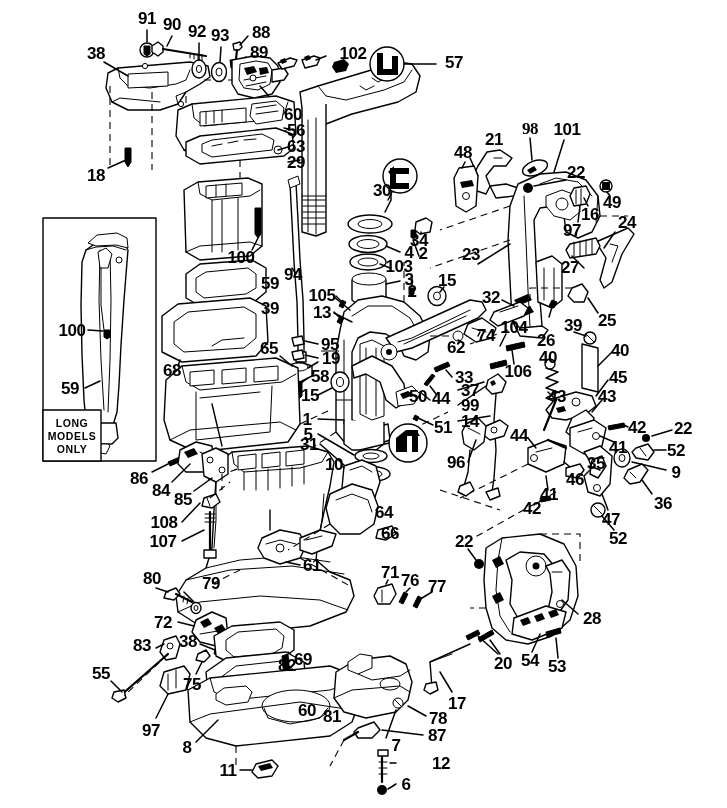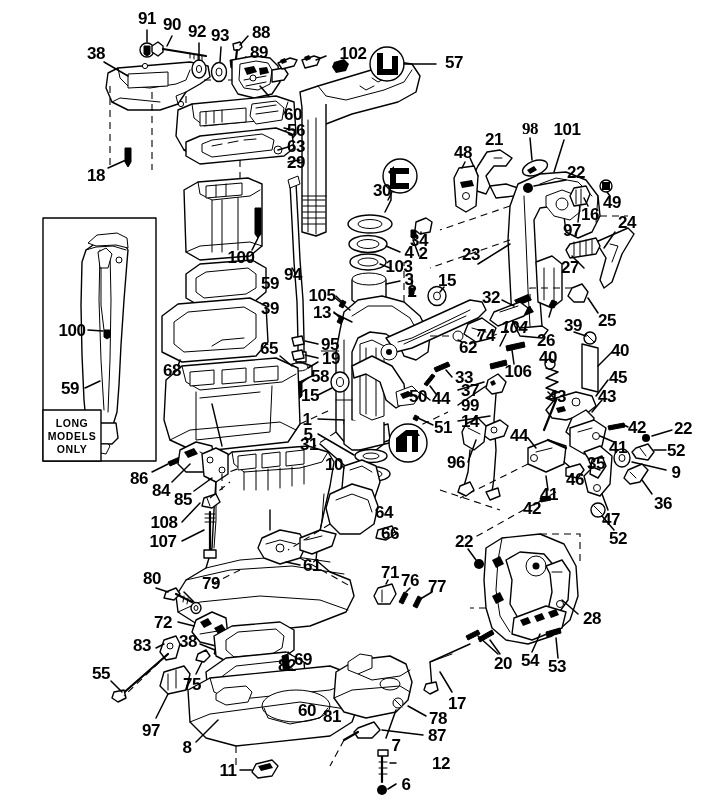--- a/index.html
+++ b/index.html
@@ -760,29 +760,29 @@
       <div class="callout" style="left: 382px; top: 190px;">30</div>
       <div class="callout" style="left: 419px; top: 240px;">34</div>
       <div class="callout" style="left: 471px; top: 254px;">23</div>
       <div class="callout" style="left: 409px; top: 252px;">4</div>
       <div class="callout" style="left: 399px; top: 266px;">103</div>
       <div class="callout" style="left: 409px; top: 279px;">3</div>
       <div class="callout" style="left: 423px; top: 253px;">2</div>
       <div class="callout" style="left: 412px; top: 291px;">2</div>
       <div class="callout" style="left: 447px; top: 280px;">15</div>
       <div class="callout" style="left: 491px; top: 297px;">32</div>
-      <div class="callout" style="left: 514px; top: 327px; font-style: italic;">104</div>
+      <div class="callout" style="left: 514px; top: 327px;">104</div>
       <div class="callout" style="left: 546px; top: 340px; text-align: center;">26</div>
       <div class="callout" style="left: 573px; top: 325px;">39</div>
       <div class="callout" style="left: 607px; top: 320px;">25</div>
       <div class="callout" style="left: 548px; top: 357px;">40</div>
       <div class="callout" style="left: 620px; top: 350px;">40</div>
       <div class="callout" style="left: 618px; top: 377px;">45</div>
       <div class="callout" style="left: 486px; top: 335px;">74</div>
-      <div class="callout" style="left: 468px; top: 347px;">62</div>
+      <div class="callout" style="left: 456px; top: 347px;">62</div>
       <div class="callout" style="left: 518px; top: 371px;">106</div>
       <div class="callout" style="left: 557px; top: 396px;">43</div>
       <div class="callout" style="left: 607px; top: 396px;">43</div>
       <div class="callout" style="left: 519px; top: 435px;">44</div>
       <div class="callout" style="left: 637px; top: 427px;">42</div>
       <div class="callout" style="left: 683px; top: 428px;">22</div>
       <div class="callout" style="left: 618px; top: 447px;">41</div>
       <div class="callout" style="left: 676px; top: 450px;">52</div>
       <div class="callout" style="left: 596px; top: 463px;">35</div>
       <div class="callout" style="left: 676px; top: 472px;">9</div>

